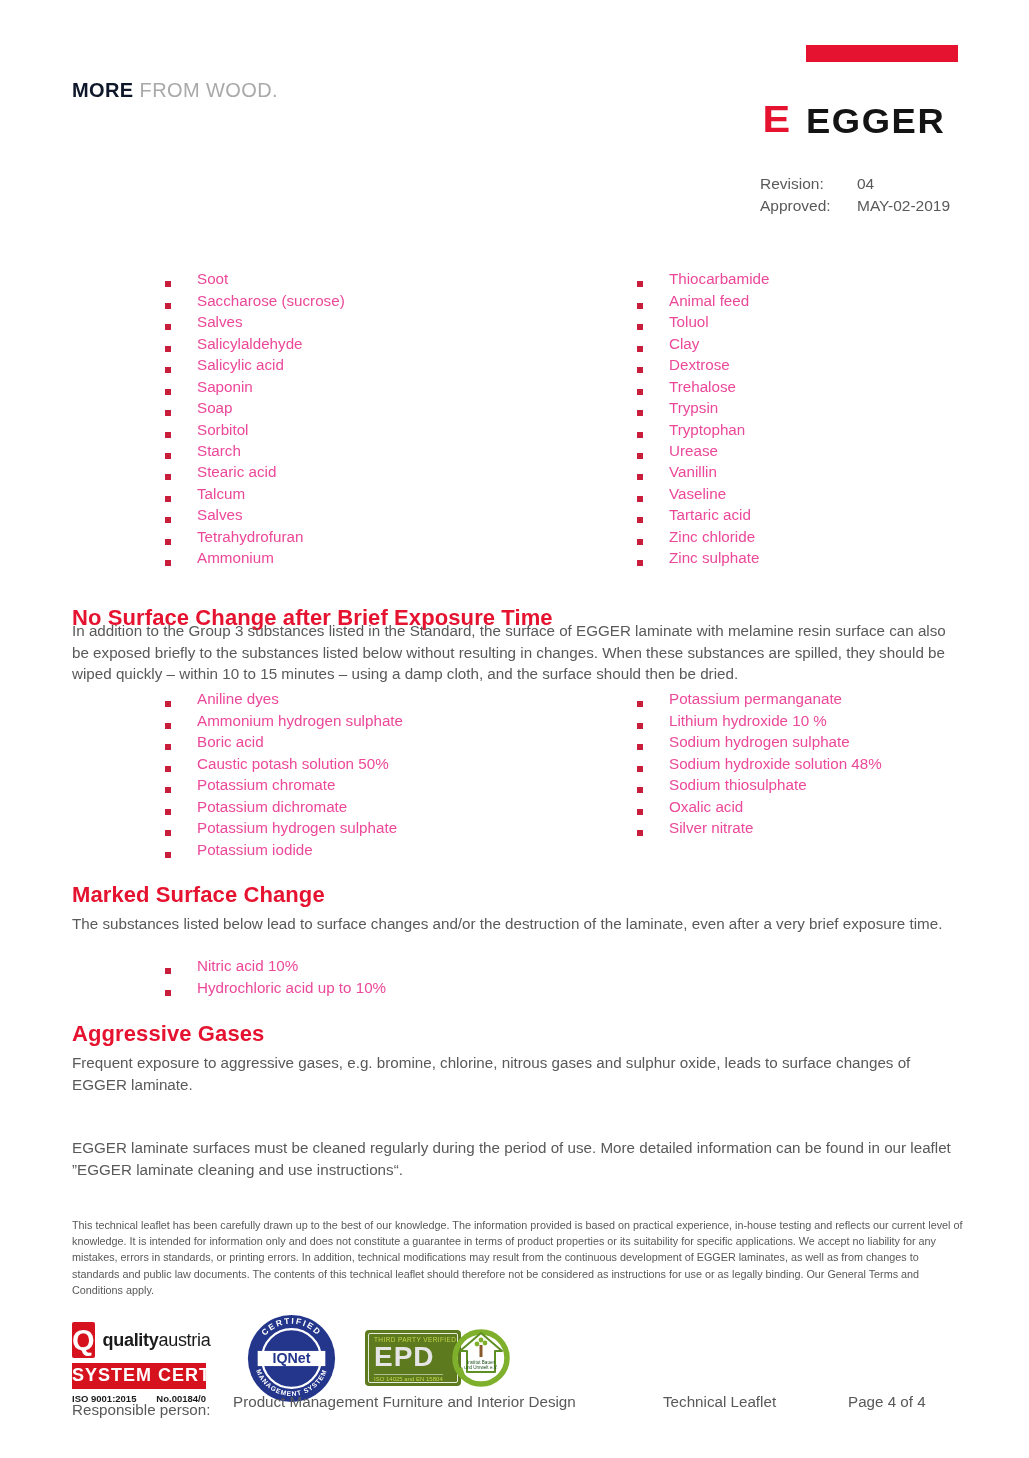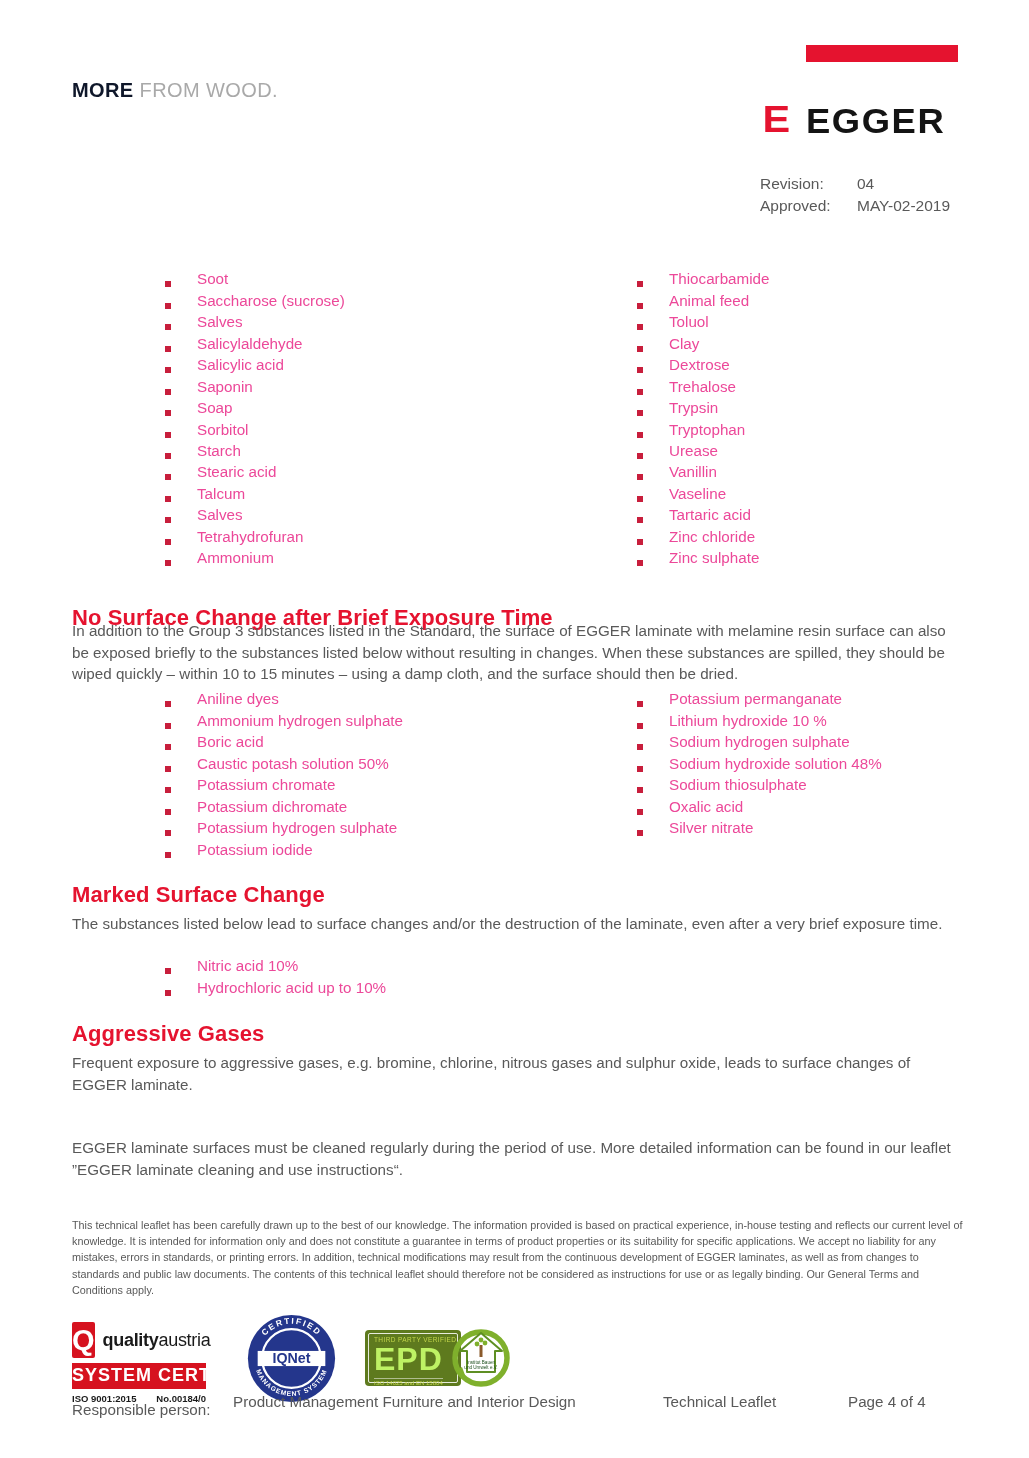--- a/index.html
+++ b/index.html
@@ -56,21 +56,21 @@
   .qa-name { font-size:18px; color:#1a1a1a; letter-spacing:-.3px; white-space:nowrap; }
   .qa-name .qn-bold { font-weight:700; }
   .qa-bar { margin-top:5px; background:#d6121f; color:#fff; font-weight:700; font-size:18px; text-align:right; padding:2px 0 3px; letter-spacing:1px; white-space:nowrap; }
   .qa-iso { display:flex; justify-content:space-between; font-size:9.5px; font-weight:700; color:#1a1a1a; margin-top:4px; white-space:nowrap; }
 
   .iqnet { position:absolute; left:247px; top:1314px; width:89px; height:89px; }
   .epd { position:absolute; left:365px; top:1327px; width:150px; height:62px; }
   .epd-rect { position:absolute; left:0; top:3px; width:96px; height:56px; background:#5e7a1e; border-radius:4px; padding:3px; }
   .epd-inner { width:100%; height:100%; border:1px solid rgba(255,255,255,.85); border-radius:2px; display:flex; flex-direction:column; align-items:flex-start; padding:2px 5px; }
   .epd-top { font-size:6.5px; color:#c3d64b; letter-spacing:.4px; white-space:nowrap; }
-  .epd-main { font-size:32px; font-weight:800; color:#bef264; line-height:1; letter-spacing:1px; margin-top:0px; }
+  .epd-main { font-size:28px; font-weight:800; color:#e5e5e5; line-height:1; letter-spacing:1px; margin-top:0px; }
   .epd-bottom { font-size:6px; color:#c3d64b; margin-top:3px; border-top:1px solid rgba(255,255,255,.5); padding-top:1px; white-space:nowrap; }
   .epd-icon { position:absolute; left:85px; top:0; }
 
   
   .footer-item { position:absolute; top:1393px; font-size:15.2px; color:#595959; white-space:nowrap; }
   .f-label { left:72px;margin-top:8px; }
   .f-value { left:233px; }
   .f-doc   { left:663px; }
   .f-page  { left:848px; }
 </style>

